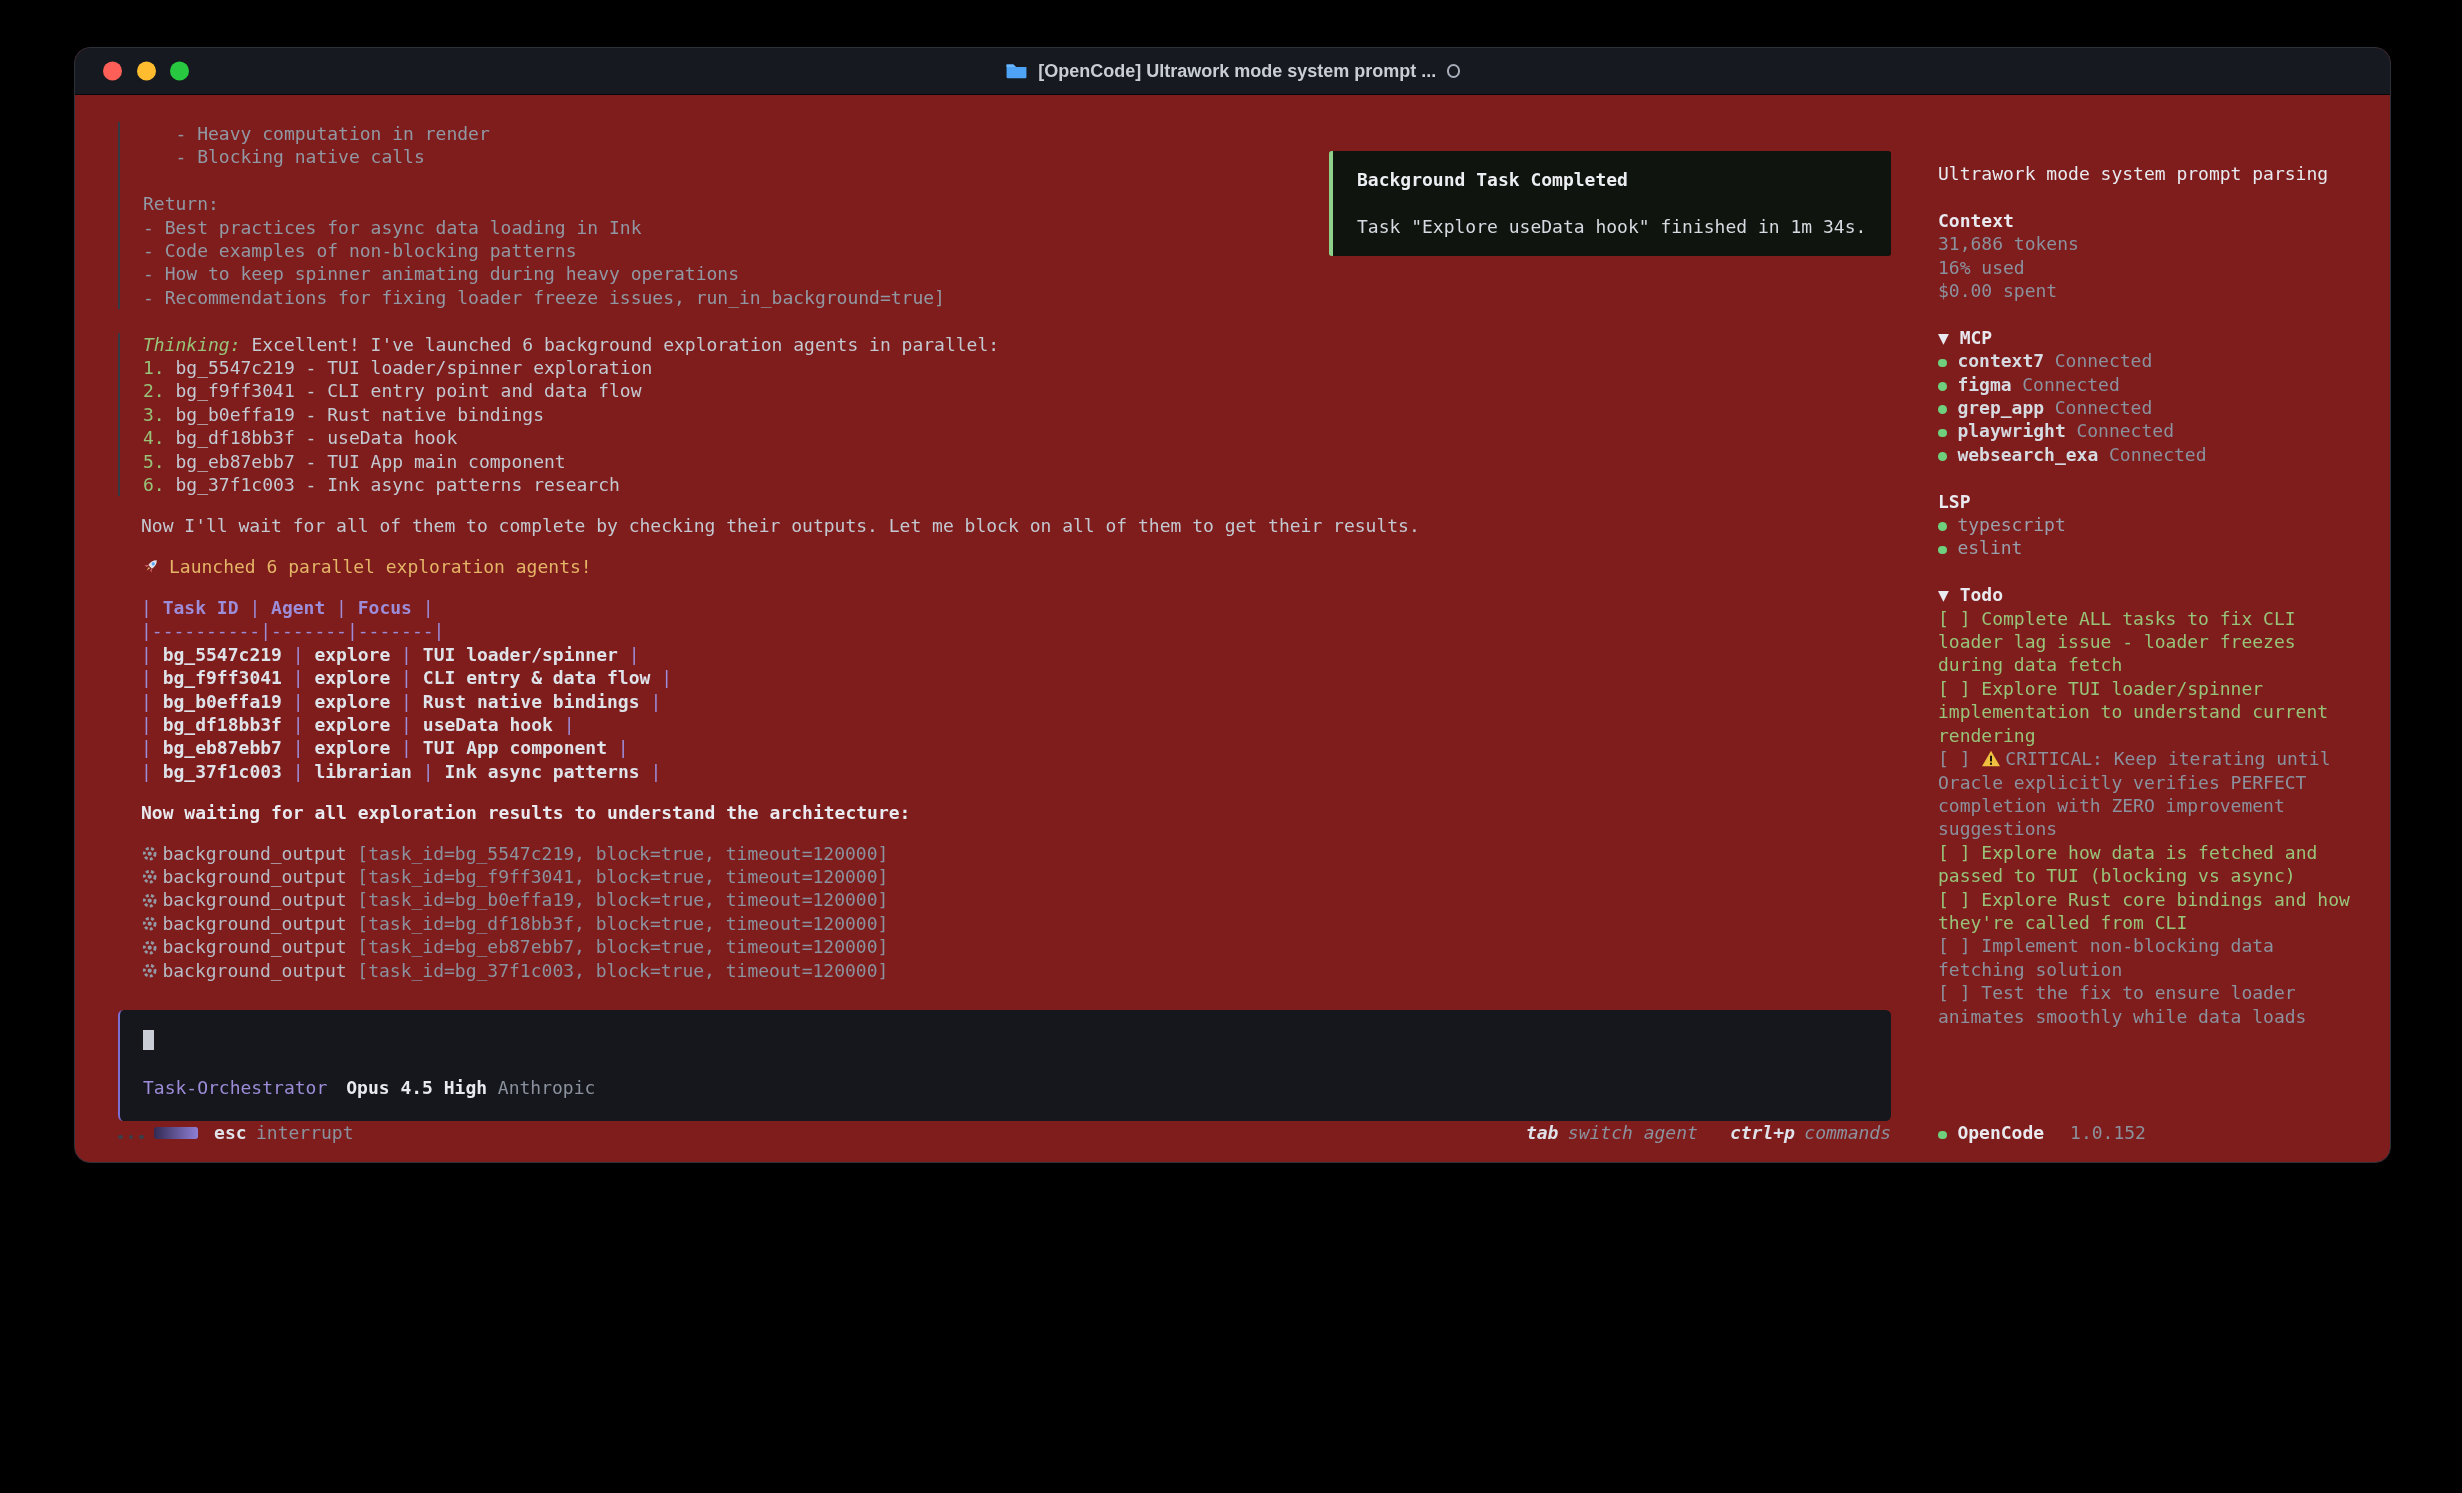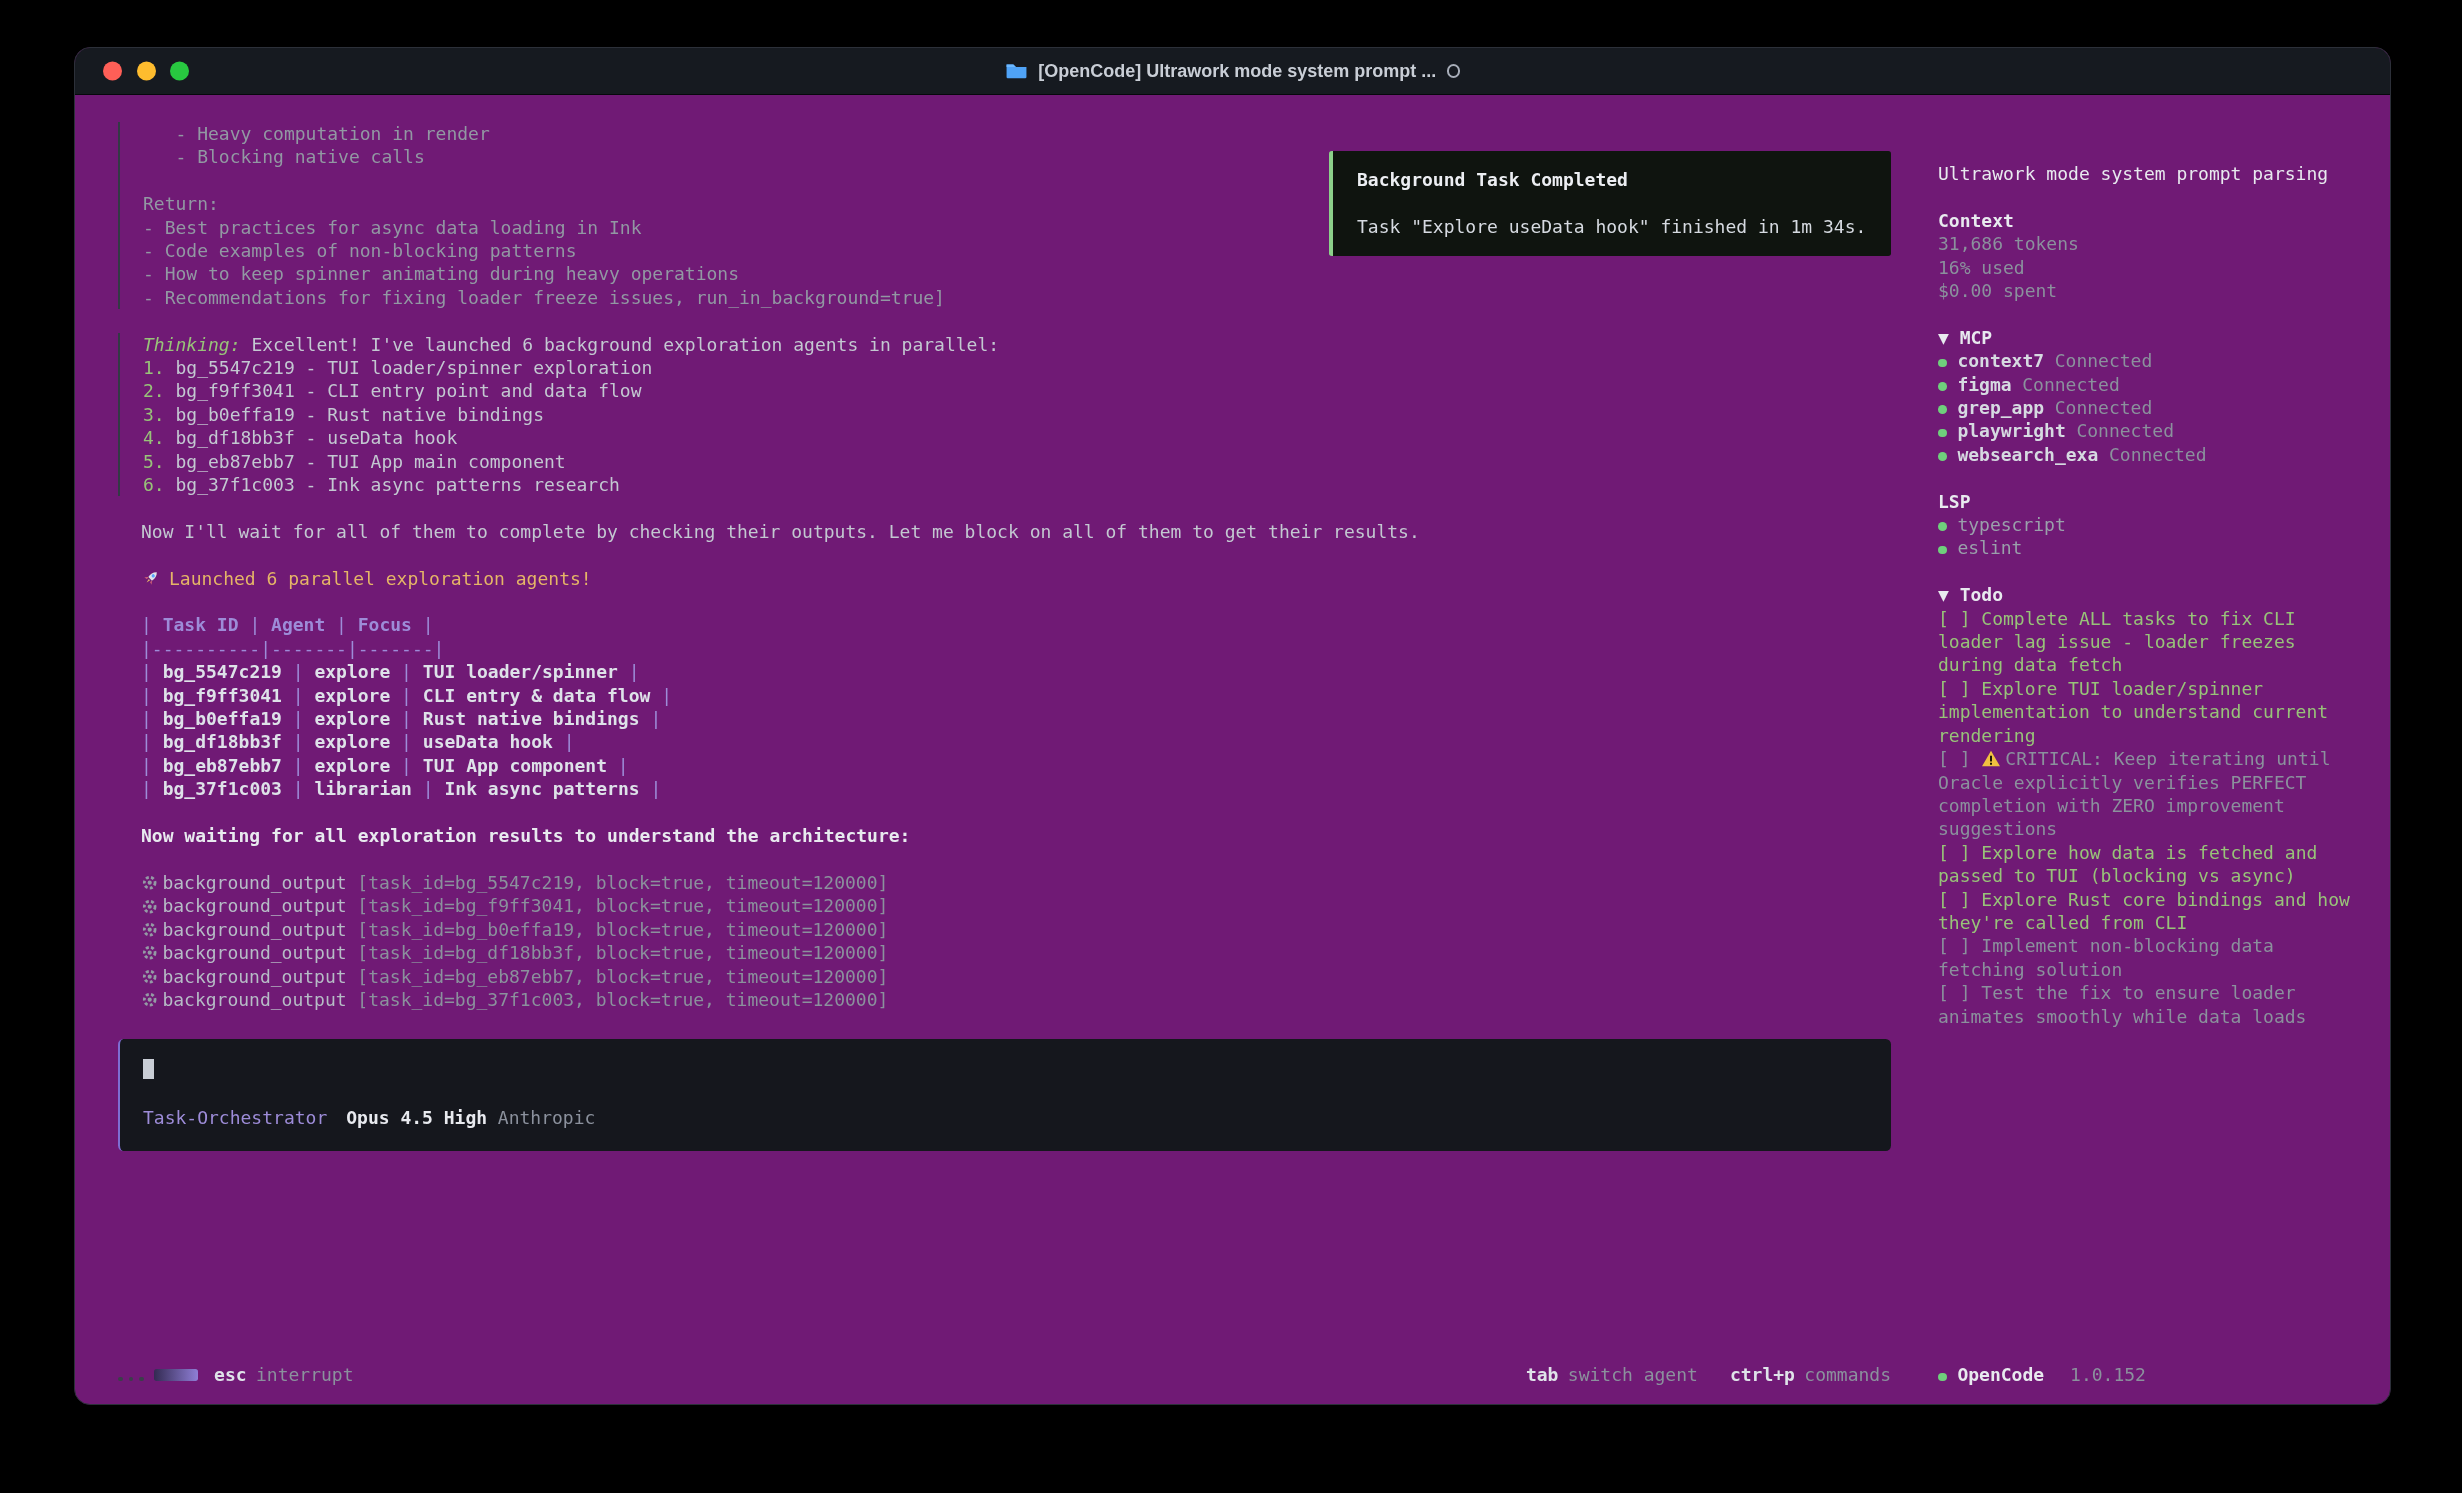--- a/index.html
+++ b/index.html
@@ -1,19 +1,19 @@
 <!DOCTYPE html>
 <html style="font-size:10.7px"><head>
 <meta charset="utf-8">
 <style>
   * { box-sizing: border-box; }
   html, body { margin:0; padding:0; width:2462px; height:1493px; background:#000; overflow:hidden; }
 
-  .window { position:absolute; left:74px; top:47px; width:2317px; height:1358px;
-    background:#701a75; border:1.3px solid #2c3039; border-radius:16px; overflow:hidden;
+  .window { position:absolute; left:74px; top:47px; width:2317px; height:1116px;
+    background:#7f1d1d; border:1.3px solid #2c3039; border-radius:16px; overflow:hidden;
     display:flex; flex-direction:column; box-shadow:0 27px 94px rgba(0,0,0,.85); }
 
   
   .titlebar { flex:0 0 47px; background:#161a20; border-bottom:1.3px solid #06080b;
     display:flex; align-items:center; justify-content:center; position:relative; }
   .traffic { position:absolute; left:28px; top:50%; transform:translateY(-50%); display:flex; gap:14.7px; }
   .tl { width:19px; height:19px; border-radius:50%; }
   .tl.red{background:#ff5f57}.tl.yellow{background:#febc2e}.tl.green{background:#28c840}
   .title { display:flex; align-items:center; gap:10.7px; font:700 18px "Liberation Sans", sans-serif; color:#c9ced6; }
   .circ { width:13.4px; height:13.4px; border:2px solid #a7adb8; border-radius:50%; }
@@ -64,21 +64,21 @@
   .if-agent { color:#9d8cd8; }
   .if-model { color:#e8eaef; font-weight:700; margin-left:19px; }
   .if-provider { color:#8b919d; margin-left:10.7px; }
 
   .statusbar { margin-top:auto; display:flex; align-items:center; }
   .sb-dots i { display:inline-block; width:4.7px; height:4.7px; border-radius:50%; background:#3a3f49; margin-right:6px; }
   .sb-grad { display:inline-block; width:44px; height:12px; border-radius:2.7px;
     background:linear-gradient(90deg,#332a52,#8f7fd6); margin:0 16px 0 4px; }
   .key { color:#dfe3e9; font-weight:700; }
   .keylabel { color:#8b919d; margin-left:9.4px; }
-  .sb-right { margin-left:auto; display:flex; align-items:flex-start; }
+  .sb-right { margin-left:auto; display:flex; align-items:flex-start;font-style:italic; }
   .sb-right .k2 { margin-left:32px; }
 
   
   .toast { position:absolute; top:56px; right:47px; width:562px; z-index:5;
     background:#0f140f; border-left:4px solid #8cd08a; border-radius:2.7px; padding:17.4px 24px; }
   .toast-title { color:#eceef2; font-weight:700; margin-bottom:23.4px; }
   .toast-body { color:#d6dae1; }
 
   
   .sb-title { color:#e8eaef; font-weight:400; white-space:pre-wrap;margin-top:40px; }

